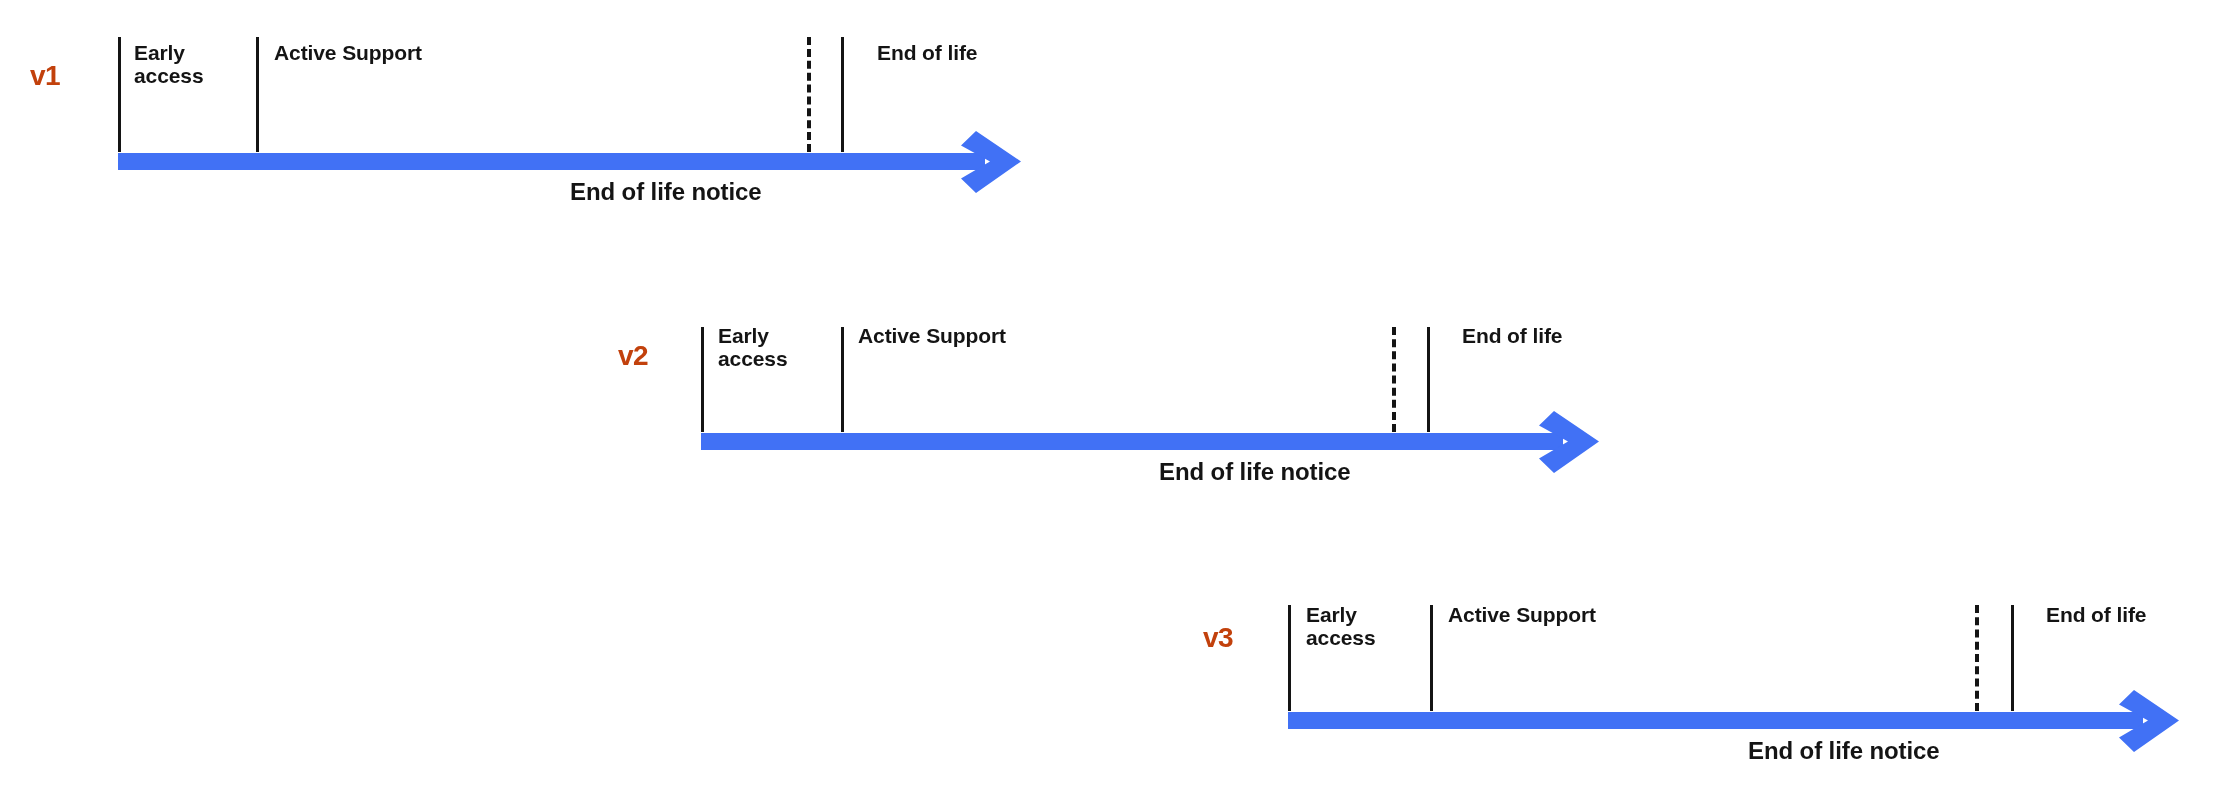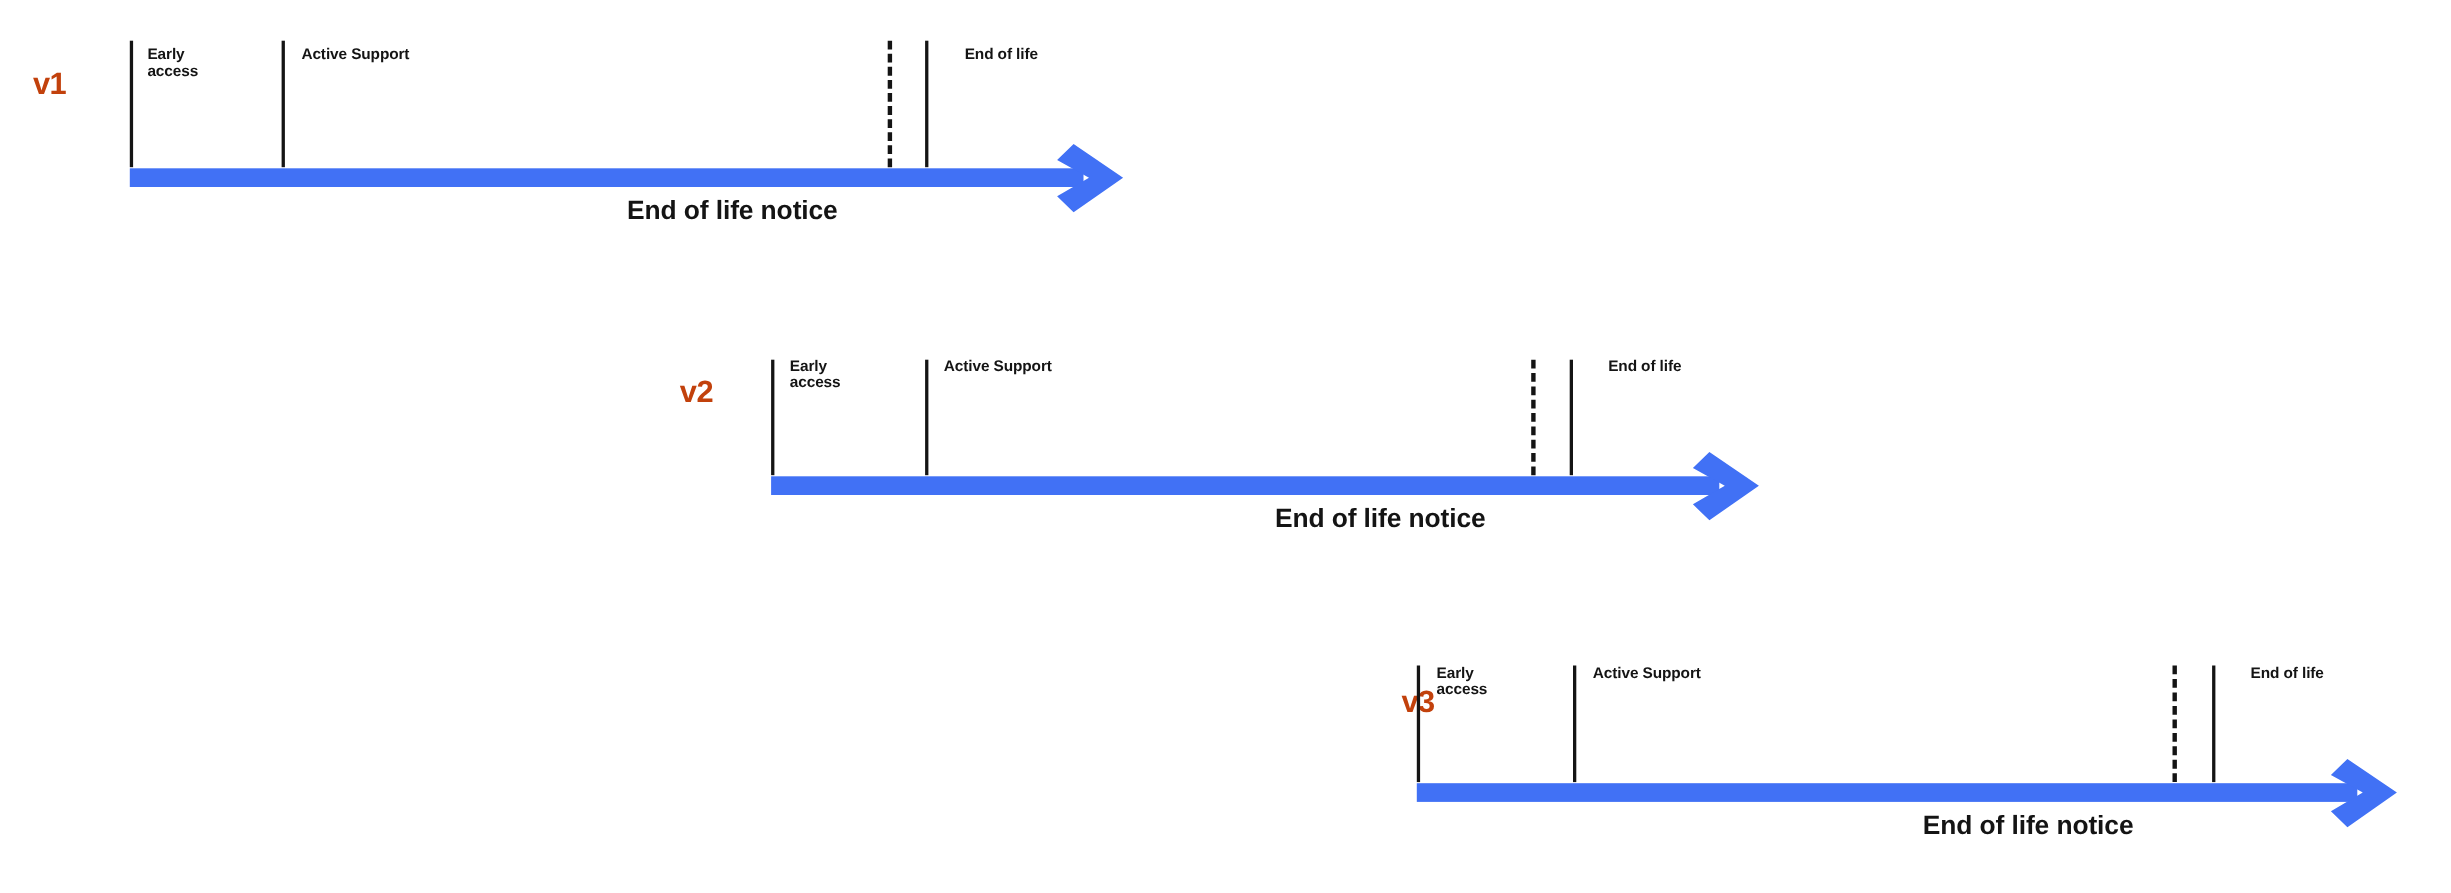--- a/index.html
+++ b/index.html
@@ -45,21 +45,21 @@
   }
   .tick.dashed {
     width: 0;
     background: none;
     border-left: 4px dashed #141414;
   }
 
   
   .phase-label {
     position: absolute;
-    font-size: 14px;
+    font-size: 21px;
     font-weight: 700;
     color: #141414;
     line-height: 1.08;
     white-space: pre-line;
     letter-spacing: -0.1px;
   }
 
   
   .arrow-shaft {
     position: absolute;
@@ -121,21 +121,21 @@
       <div class="phase-label" style="left: 1462px; top: 325px;">End of life</div>
       <div class="arrow-shaft" style="left: 701px; top: 433px; width: 862px; background: rgb(65, 113, 245);"></div>
       <div class="arrow-head" style="width: 62px; height: 64px; left: 1538px; top: 409.5px;">
         <svg viewBox="0 0 62 64" xmlns="http://www.w3.org/2000/svg">
           <path d="M16 1 L61 31.5 L16 63 L1 48.5 L30 31.5 L1 15.5 Z" fill="#4171F5"></path>
         </svg>
       </div>
       <div class="bar-caption" style="left: 1159px; top: 460px;">End of life notice</div>
     </div>
     <div class="timeline-row" style="inset: 0px;">
-      <div class="version-label" style="left: 1274px; top: 624px; text-align: center;">v3</div>
+      <div class="version-label" style="left: 1203px; top: 624px; text-align: center;">v3</div>
       <div class="tick" style="left: 1288px; top: 605px; height: 106px;"></div>
       <div class="tick" style="left: 1430px; top: 605px; height: 106px;"></div>
       <div class="tick dashed" style="left: 1975px; top: 605px; height: 106px;"></div>
       <div class="tick" style="left: 2011px; top: 605px; height: 106px;"></div>
       <div class="phase-label" style="left: 1306px; top: 604px;">Early
 access</div>
       <div class="phase-label" style="left: 1448px; top: 604px;">Active Support</div>
       <div class="phase-label" style="left: 2046px; top: 604px;">End of life</div>
       <div class="arrow-shaft" style="left: 1288px; top: 712px; width: 855px; background: rgb(65, 113, 245);"></div>
       <div class="arrow-head" style="width: 62px; height: 64px; left: 2118px; top: 688.5px;">

